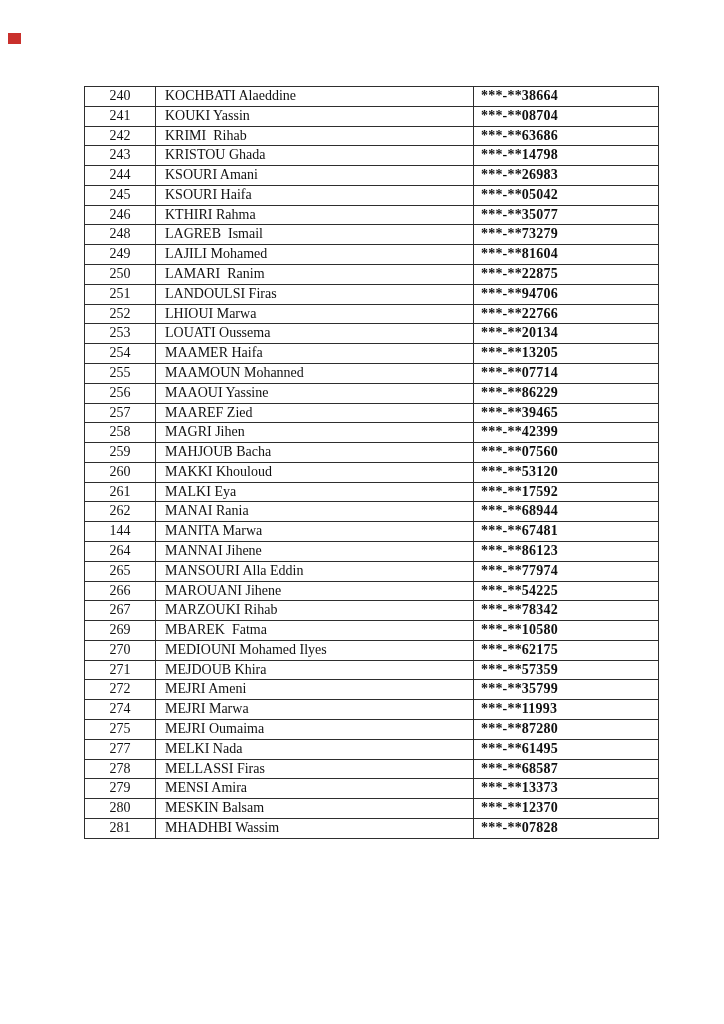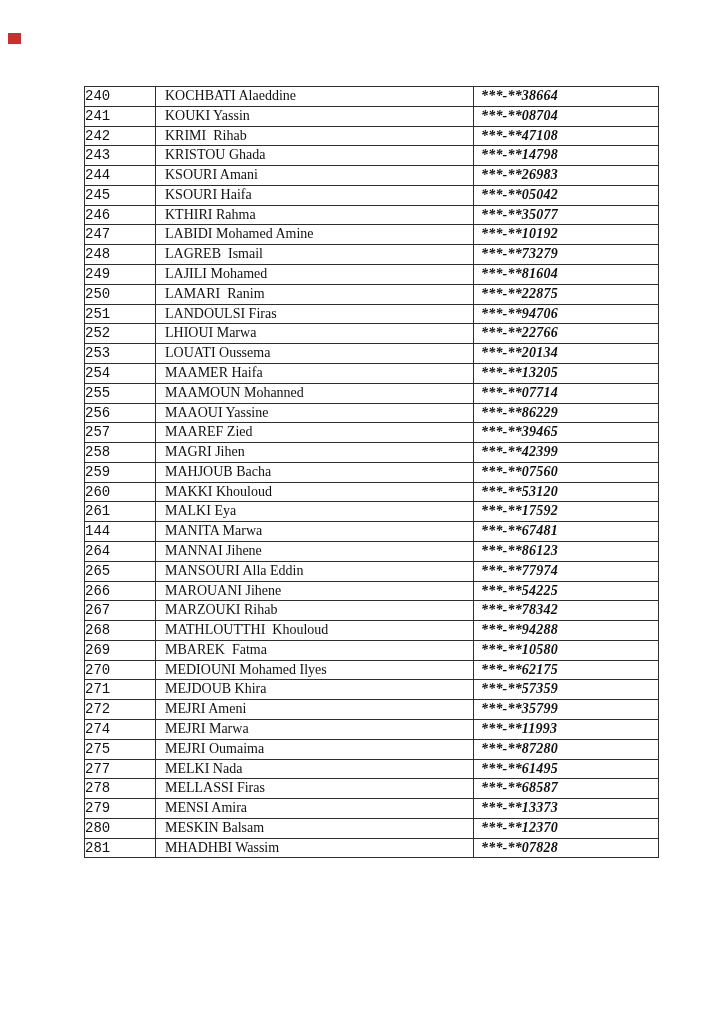--- a/index.html
+++ b/index.html
@@ -34,33 +34,32 @@
     border: 1px solid #2e2e2e;
     height: 18.78px;
     padding: 0;
     font-size: 14px;
     line-height: 18.78px;
     color: #101010;
     overflow: hidden;
   }
   .cell-index {
     width: 71px;
-    font-family: Liberation Mono, monospace;
+    text-align: center;
   }
   .cell-name {
     width: 318px;
     padding-left: 9px !important;
     white-space: pre;
   }
   .cell-masked {
     width: 185px;
     padding-left: 7px !important;
     font-weight: bold;
     letter-spacing: 0.2px;
-    font-style: italic;
   }
 </style>
 </head>
 <body>
 
 <div class="page">
   <div class="red-marker" style="background-color: rgb(201, 48, 44);"></div>
 
   <table class="roster">
     <colgroup>
@@ -75,21 +74,21 @@
           <td class="cell-masked">***-**38664</td>
         </tr>
         <tr>
           <td class="cell-index">241</td>
           <td class="cell-name">KOUKI Yassin</td>
           <td class="cell-masked">***-**08704</td>
         </tr>
         <tr>
           <td class="cell-index">242</td>
           <td class="cell-name">KRIMI  Rihab</td>
-          <td class="cell-masked">***-**47108</td>
+          <td class="cell-masked">***-**63686</td>
         </tr>
         <tr>
           <td class="cell-index">243</td>
           <td class="cell-name">KRISTOU Ghada</td>
           <td class="cell-masked">***-**14798</td>
         </tr>
         <tr>
           <td class="cell-index">244</td>
           <td class="cell-name">KSOURI Amani</td>
           <td class="cell-masked">***-**26983</td>
@@ -98,25 +97,20 @@
           <td class="cell-index">245</td>
           <td class="cell-name">KSOURI Haifa</td>
           <td class="cell-masked">***-**05042</td>
         </tr>
         <tr>
           <td class="cell-index">246</td>
           <td class="cell-name">KTHIRI Rahma</td>
           <td class="cell-masked">***-**35077</td>
         </tr>
         <tr>
-          <td class="cell-index">247</td>
-          <td class="cell-name">LABIDI Mohamed Amine</td>
-          <td class="cell-masked">***-**10192</td>
-        </tr>
-        <tr>
           <td class="cell-index">248</td>
           <td class="cell-name">LAGREB  Ismail</td>
           <td class="cell-masked">***-**73279</td>
         </tr>
         <tr>
           <td class="cell-index">249</td>
           <td class="cell-name">LAJILI Mohamed</td>
           <td class="cell-masked">***-**81604</td>
         </tr>
         <tr>
@@ -173,20 +167,25 @@
           <td class="cell-index">260</td>
           <td class="cell-name">MAKKI Khouloud</td>
           <td class="cell-masked">***-**53120</td>
         </tr>
         <tr>
           <td class="cell-index">261</td>
           <td class="cell-name">MALKI Eya</td>
           <td class="cell-masked">***-**17592</td>
         </tr>
         <tr>
+          <td class="cell-index">262</td>
+          <td class="cell-name">MANAI Rania</td>
+          <td class="cell-masked">***-**68944</td>
+        </tr>
+        <tr>
           <td class="cell-index">144</td>
           <td class="cell-name">MANITA Marwa</td>
           <td class="cell-masked">***-**67481</td>
         </tr>
         <tr>
           <td class="cell-index">264</td>
           <td class="cell-name">MANNAI Jihene</td>
           <td class="cell-masked">***-**86123</td>
         </tr>
         <tr>
@@ -196,25 +195,20 @@
         </tr>
         <tr>
           <td class="cell-index">266</td>
           <td class="cell-name">MAROUANI Jihene</td>
           <td class="cell-masked">***-**54225</td>
         </tr>
         <tr>
           <td class="cell-index">267</td>
           <td class="cell-name">MARZOUKI Rihab</td>
           <td class="cell-masked">***-**78342</td>
-        </tr>
-        <tr>
-          <td class="cell-index">268</td>
-          <td class="cell-name">MATHLOUTTHI  Khouloud</td>
-          <td class="cell-masked">***-**94288</td>
         </tr>
         <tr>
           <td class="cell-index">269</td>
           <td class="cell-name">MBAREK  Fatma</td>
           <td class="cell-masked">***-**10580</td>
         </tr>
         <tr>
           <td class="cell-index">270</td>
           <td class="cell-name">MEDIOUNI Mohamed Ilyes</td>
           <td class="cell-masked">***-**62175</td>

